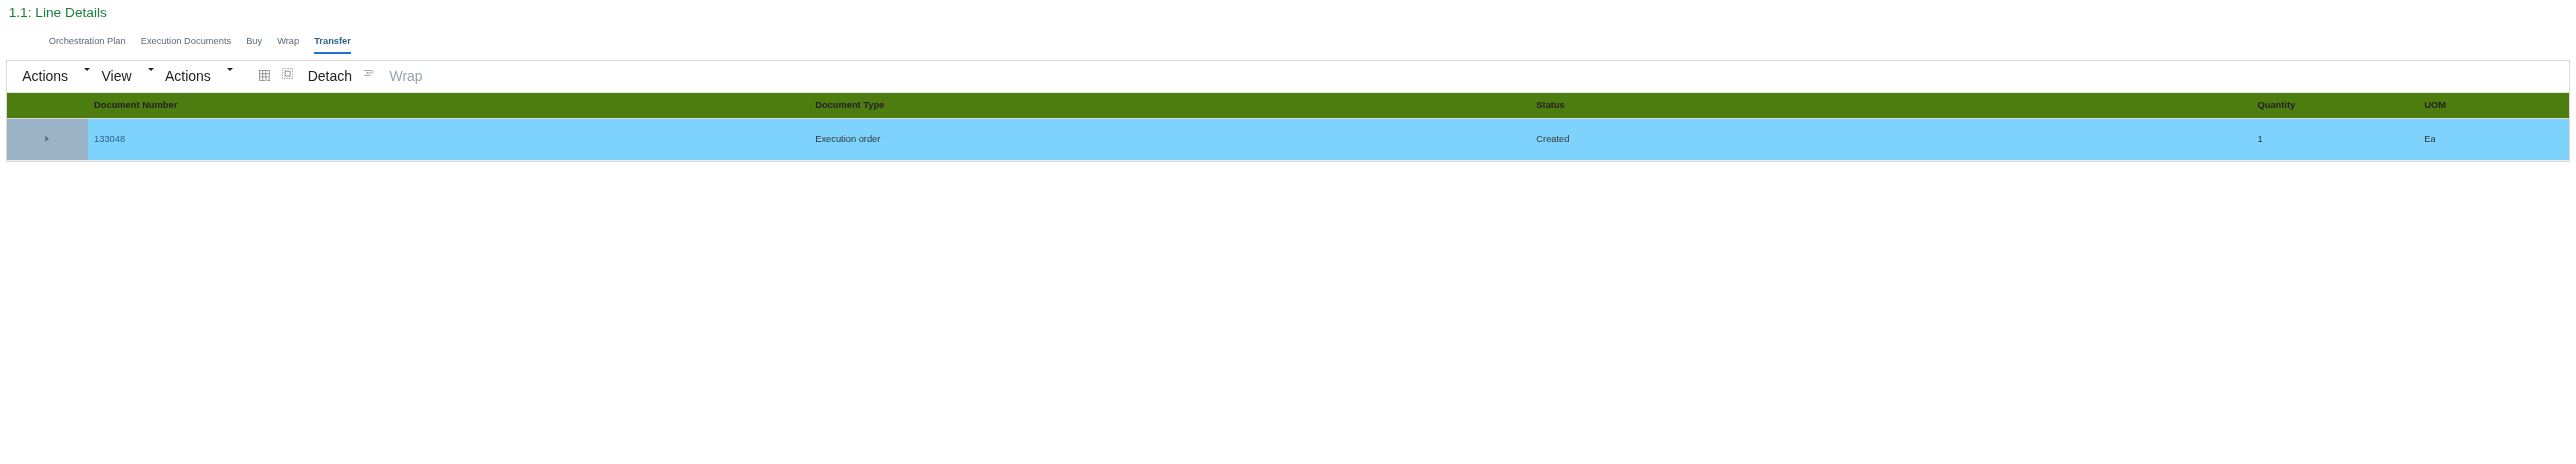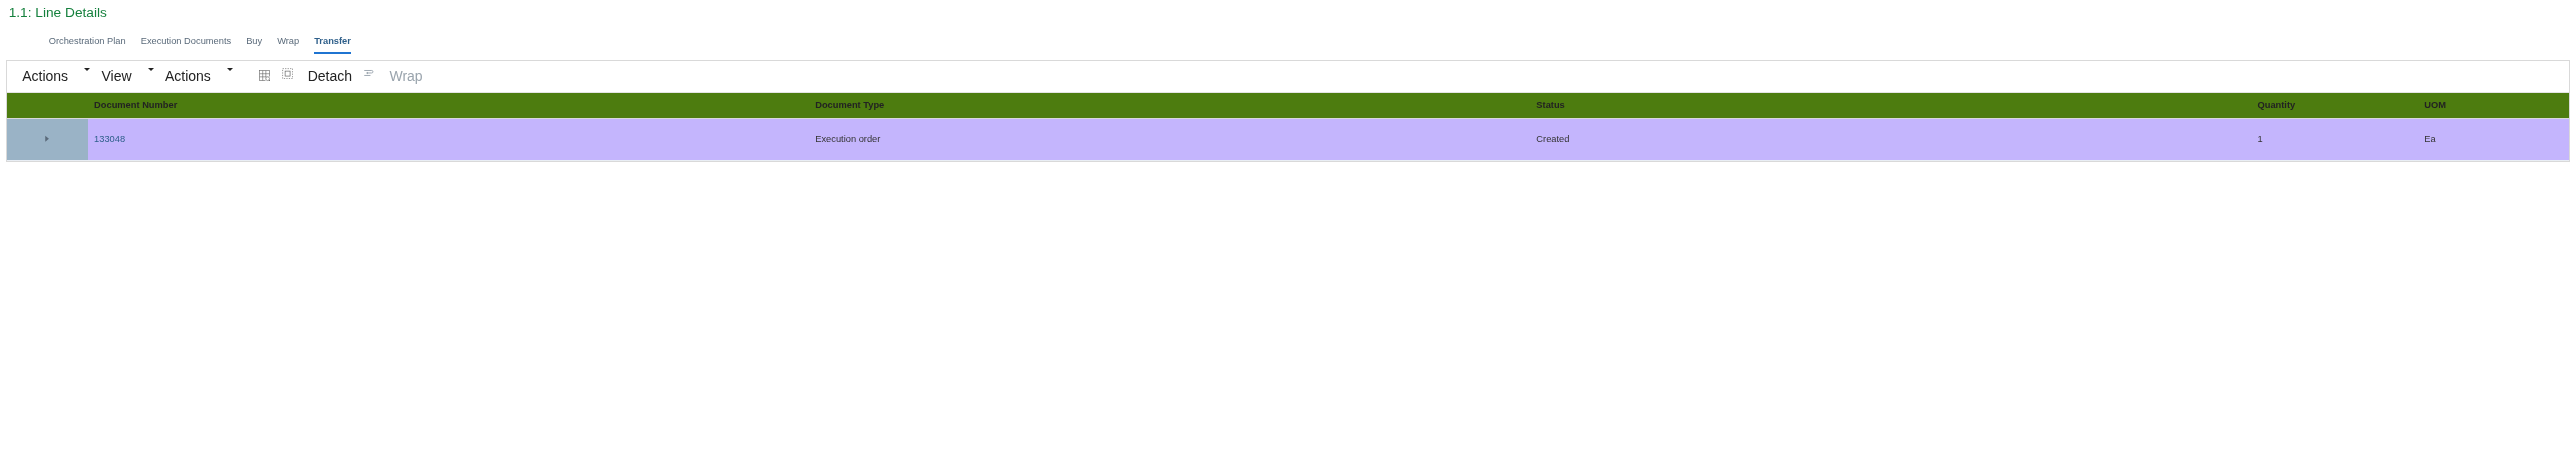--- a/index.html
+++ b/index.html
@@ -105,21 +105,21 @@
   }
   col.c-exp   { width: 30px; }
   col.c-docn  { width: 268px; }
   col.c-type  { width: 268px; }
   col.c-status{ width: 268px; }
   col.c-qty   { width: 62px; }
   col.c-uom   { width: 56px; }
 
   th.right, td.right { text-align: right; }
 
-  tr.selected td { background: #c4b5fd; }
+  tr.selected td { background: #7dd3fc; }
   tr.selected td.exp-cell { background: #9ab3c6; }
   td.exp-cell {
     background: #eef3f7;
     text-align: center;
     padding: 0;
   }
   .expand-handle {
     display: inline-flex;
     align-items: center;
     justify-content: center;

